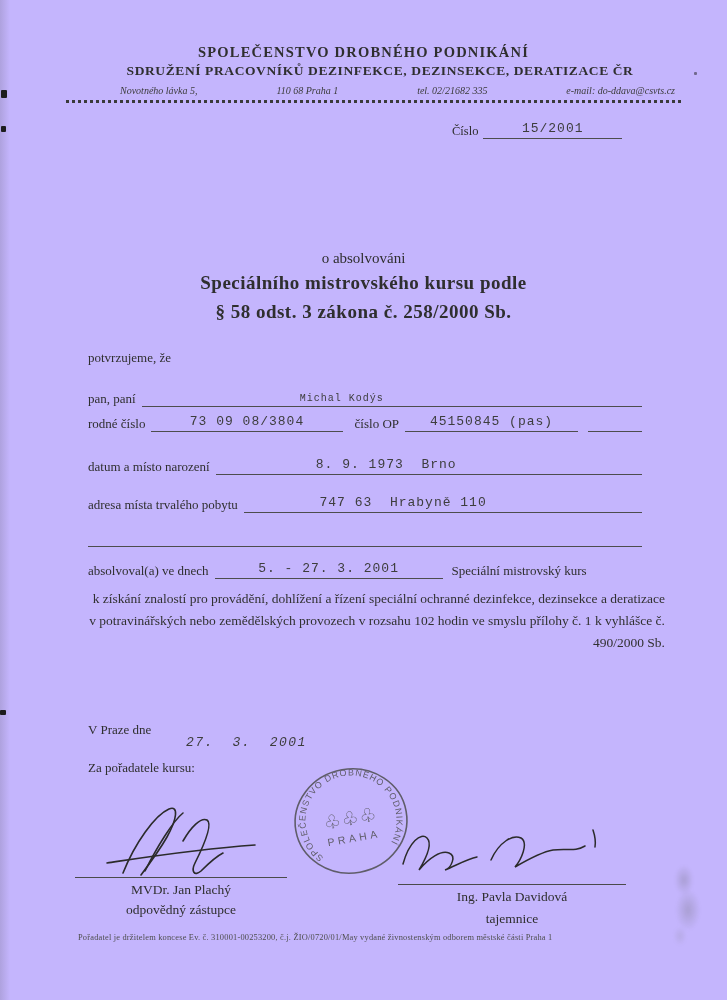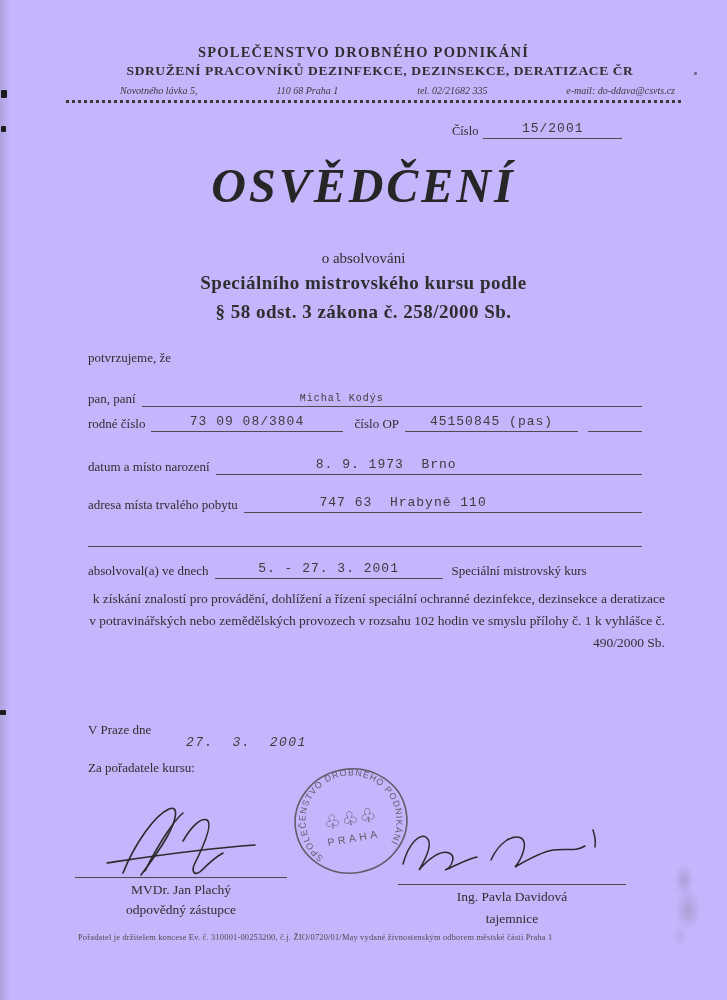--- a/index.html
+++ b/index.html
@@ -89,21 +89,20 @@
   </div>
   <div class="sep"></div>
 
   <div class="cislo">
     <span class="lbl">Číslo</span>
     <span class="fill" style="border-bottom:1px solid #4d4d4d;">
       <span class="tv">15/2001</span>
     </span>
   </div>
 
-  <div class="title">OSVĚDČENÍ</div>
   <div class="sub1">o absolvováni</div>
   <div class="sub2">Speciálního mistrovského kursu podle</div>
   <div class="sub3">§ 58 odst. 3 zákona č. 258/2000 Sb.</div>
 
   <div class="plain" style="top:350px;left:88px;">potvrzujeme, že</div>
 
   <div class="row" style="top:370px;">
     <span class="lbl">pan, paní</span>
     <span class="fill grow" style="height:36px;">
       <span class="tv left40" style="font-size:10px;text-align:right;">Michal Kodýs</span>

